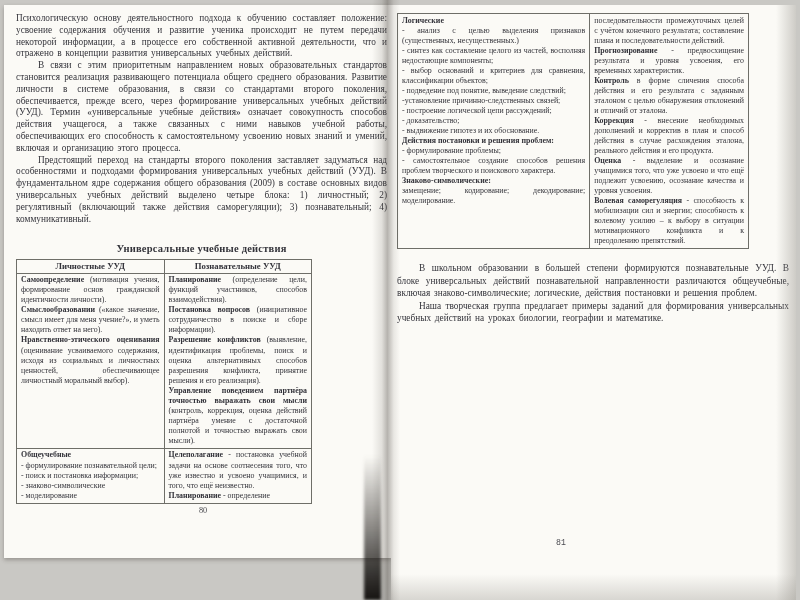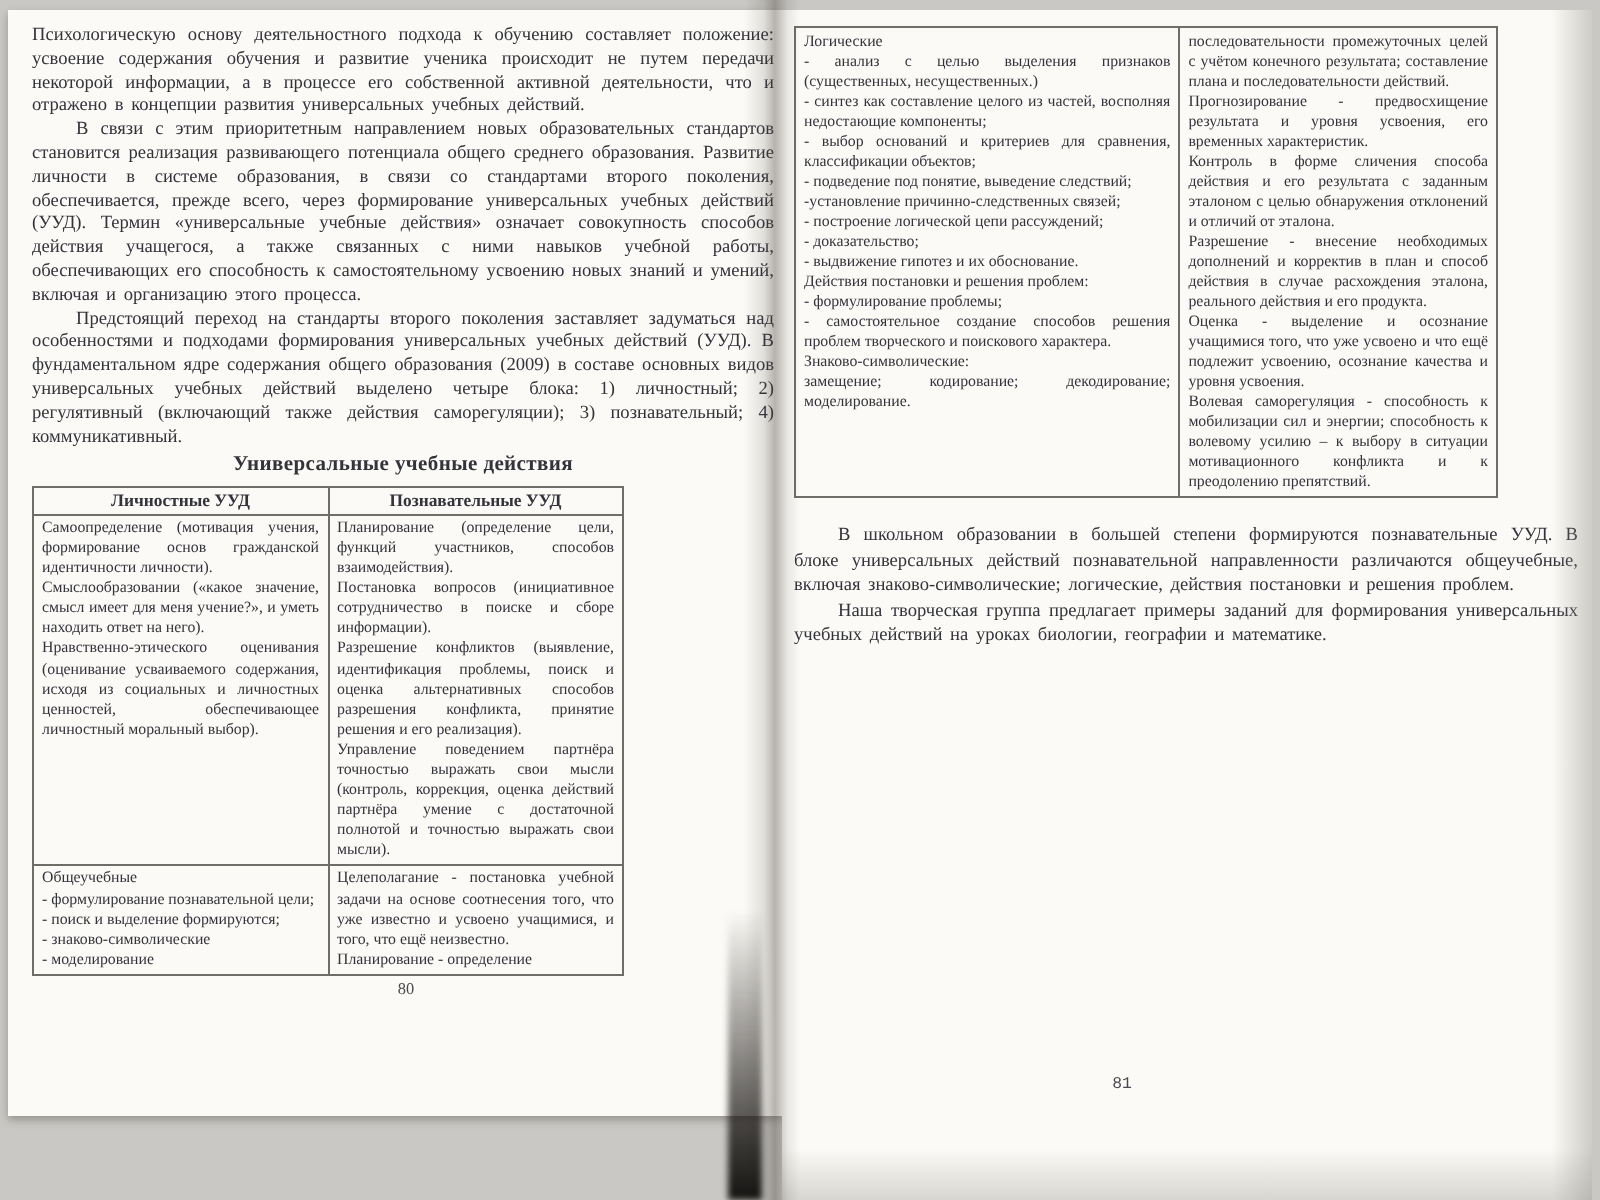--- a/index.html
+++ b/index.html
@@ -42,37 +42,37 @@
 
   
   .bodytext p{
     margin:0;text-align:justify;
     font-size:9.3px;line-height:11.8px;word-spacing:1.5px;
   }
   .bodytext p.indent{text-indent:22px;}
 
   .table-title{
     text-align:center;font-weight:bold;font-size:10.5px;
-    margin:2px 0 5px 0;letter-spacing:.2px;
+    margin:18px 0 5px 0;letter-spacing:.2px;
   }
 
   table.uud{
     border-collapse:collapse;width:296px;table-layout:fixed;
   }
   table.uud td,table.uud th{
     border:1px solid #6e6e68;vertical-align:top;
     padding:1px 4px 2px 4px;
   }
   table.uud th{
     font-size:8.7px;line-height:10.5px;text-align:center;padding:1px 2px;
   }
   table.uud td p{
     margin:0;text-align:justify;font-size:7.9px;line-height:10.1px;
   }
-  .b{font-weight:normal;}
+  .b{font-weight:bold;}
 
   
   table.uud-r{
     border-collapse:collapse;width:352px;table-layout:fixed;
   }
   table.uud-r td{
     border:1px solid #6e6e68;vertical-align:top;padding:2px 4px;
   }
   table.uud-r td p{
     margin:0;text-align:justify;font-size:7.9px;line-height:10px;
@@ -120,21 +120,21 @@
         <p><span class="b">Планирование</span><span> (определение цели, функций участников, способов взаимодействия).</span></p>
         <p><span class="b">Постановка вопросов</span><span> (инициативное сотрудничество в поиске и сборе информации).</span></p>
         <p><span class="b">Разрешение конфликтов</span><span> (выявление, идентификация проблемы, поиск и оценка альтернативных способов разрешения конфликта, принятие решения и его реализация).</span></p>
         <p><span class="b">Управление поведением партнёра точностью выражать свои мысли</span><span> (контроль, коррекция, оценка действий партнёра умение с достаточной полнотой и точностью выражать свои мысли).</span></p>
       </td>
     </tr>
     <tr>
       <td>
         <p><span class="b">Общеучебные</span><span></span></p>
         <p><span>- формулирование познавательной цели;</span></p>
-        <p><span>- поиск и выделение формируются;</span></p>
+        <p><span>- поиск и постановка информации;</span></p>
         <p><span>- знаково-символические</span></p>
         <p><span>- моделирование</span></p>
       </td>
       <td>
         <p><span class="b">Целеполагание</span><span> - постановка учебной задачи на основе соотнесения того, что уже известно и усвоено учащимися, и того, что ещё неизвестно.</span></p>
         <p><span class="b">Планирование</span><span> - определение</span></p>
       </td>
     </tr>
   </tbody>
     </table>
@@ -159,21 +159,21 @@
         <p><span class="b">Действия постановки и решения проблем:</span><span></span></p>
         <p><span>- формулирование проблемы;</span></p>
         <p><span>- самостоятельное создание способов решения проблем творческого и поискового характера.</span></p>
         <p><span class="b">Знаково-символические:</span><span></span></p>
         <p><span>замещение; кодирование; декодирование; моделирование.</span></p>
       </td>
       <td class="col-b">
         <p><span>последовательности промежуточных целей с учётом конечного результата; составление плана и последовательности действий.</span></p>
         <p><span class="b">Прогнозирование</span><span> - предвосхищение результата и уровня усвоения, его временных характеристик.</span></p>
         <p><span class="b">Контроль</span><span> в форме сличения способа действия и его результата с заданным эталоном с целью обнаружения отклонений и отличий от эталона.</span></p>
-        <p><span class="b">Разрешение</span><span> - внесение необходимых дополнений и корректив в план и способ действия в случае расхождения эталона, реального действия и его продукта.</span></p>
+        <p><span class="b">Коррекция</span><span> - внесение необходимых дополнений и корректив в план и способ действия в случае расхождения эталона, реального действия и его продукта.</span></p>
         <p><span class="b">Оценка</span><span> - выделение и осознание учащимися того, что уже усвоено и что ещё подлежит усвоению, осознание качества и уровня усвоения.</span></p>
         <p><span class="b">Волевая саморегуляция</span><span> - способность к мобилизации сил и энергии; способность к волевому усилию – к выбору в ситуации мотивационного конфликта и к преодолению препятствий.</span></p>
       </td>
     </tr>
   </tbody>
     </table>
 
   <div class="rp-paras">
     <p>В школьном образовании в большей степени формируются познавательные УУД. В блоке универсальных действий познавательной направленности различаются общеучебные, включая знаково-символические; логические, действия постановки и решения проблем.</p>
     <p>Наша творческая группа предлагает примеры заданий для формирования универсальных учебных действий на уроках биологии, географии и математике.</p>

